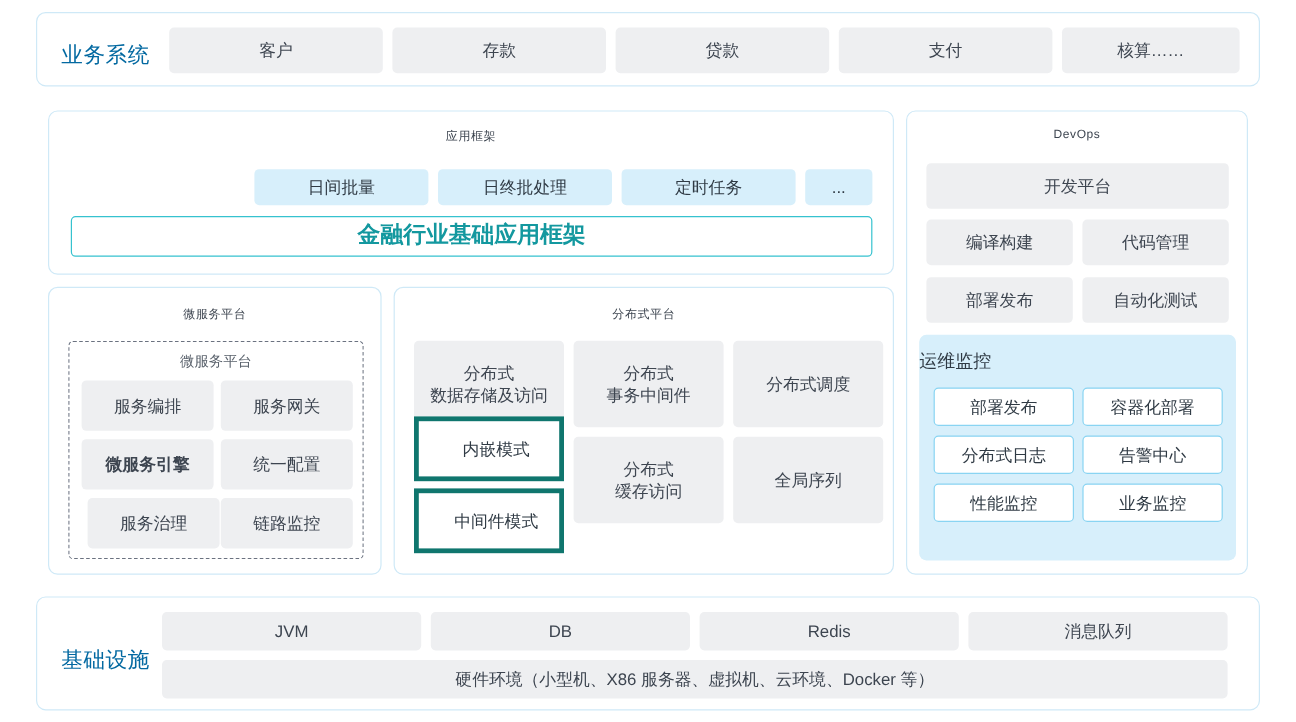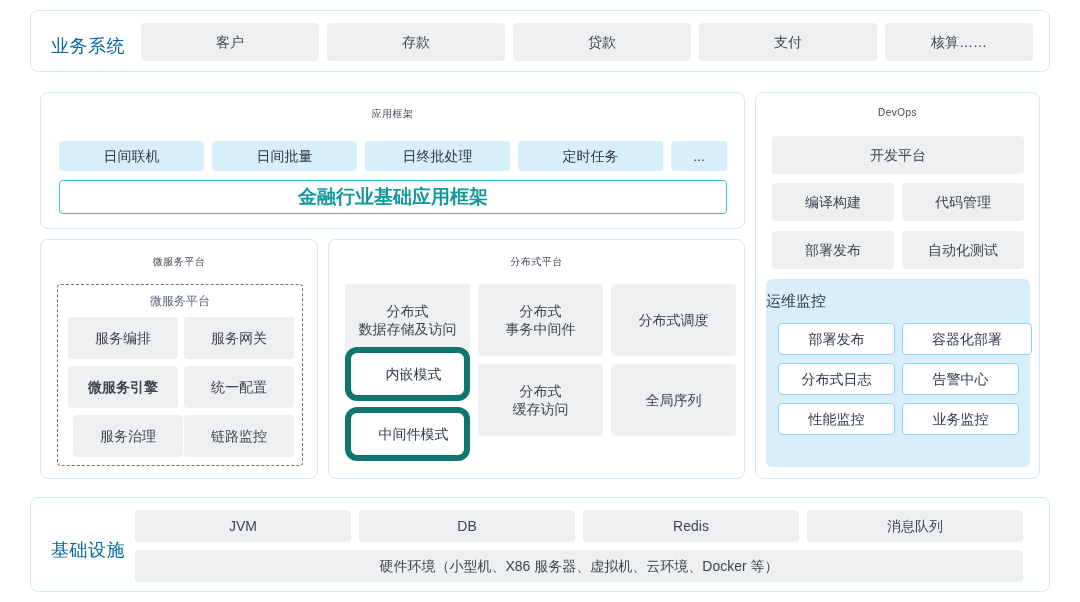--- a/index.html
+++ b/index.html
@@ -66,23 +66,23 @@
   .chip-outline-teal {
     background: #ffffff;
     border: 1px solid #36c2cf;
     color: #13989f;
     font-weight: bold;
     font-size: 19px;
     border-radius: 4px;
   }
   .chip-outline-blue {
     background: #ffffff;
-    border: 6px solid #0f766e;
-    color: #2f3a44;
-    border-radius: 12px;
+    border: 4px solid #0f766e;
+    color: #2f3a44;
+    border-radius: 0;
     padding-left: 12px;
   }
   .chip-white-outline {
     background: #ffffff;
     border: 1px solid #89d4f2;
     color: #2f3a44;
     border-radius: 4px;
   }
 
   .dashed-box {
@@ -124,21 +124,20 @@
     <div class="chip chip-grey" style="left:110px; top:12px; width:178px; height:38px;">客户</div>
     <div class="chip chip-grey" style="left:296px; top:12px; width:178px; height:38px;">存款</div>
     <div class="chip chip-grey" style="left:482px; top:12px; width:178px; height:38px;">贷款</div>
     <div class="chip chip-grey" style="left:668px; top:12px; width:178px; height:38px;">支付</div>
     <div class="chip chip-grey" style="left:854px; top:12px; width:148px; height:38px;">核算……</div>
   </div>
 
   <div class="outer-panel" style="left:40px; top:92px; width:705px; height:137px;">
     <div class="panel-title" style="position:absolute; left:0; top:14px; width:100%;">应用框架</div>
 
-    <div class="chip chip-blue" style="left:18px; top:48px; width:145px; height:30px;">日间联机</div>
     <div class="chip chip-blue" style="left:171px; top:48px; width:145px; height:30px;">日间批量</div>
     <div class="chip chip-blue" style="left:324px; top:48px; width:145px; height:30px;">日终批处理</div>
     <div class="chip chip-blue" style="left:477px; top:48px; width:145px; height:30px;">定时任务</div>
     <div class="chip chip-blue" style="left:630px; top:48px; width:56px; height:30px;">...</div>
 
     <div class="chip chip-outline-teal" style="left:18px; top:87px; width:668px; height:34px;">金融行业基础应用框架</div>
   </div>
 
   <div class="outer-panel" style="left:40px; top:239px; width:278px; height:240px;">
     <div class="panel-title" style="position:absolute; left:0; top:15px; width:100%;">微服务平台</div>
@@ -179,21 +178,21 @@
 
     <div class="chip chip-grey" style="left:16px; top:90px; width:122px; height:38px;">编译构建</div>
     <div class="chip chip-grey" style="left:146px; top:90px; width:122px; height:38px;">代码管理</div>
     <div class="chip chip-grey" style="left:16px; top:138px; width:122px; height:38px;">部署发布</div>
     <div class="chip chip-grey" style="left:146px; top:138px; width:122px; height:38px;">自动化测试</div>
 
     <div class="blue-block" style="left:10px; top:186px; width:264px; height:188px;">
       <div class="blue-block-title" style="left:0; top:13px;">运维监控</div>
 
       <div class="chip chip-white-outline" style="left:12px; top:44px; width:117px; height:32px;">部署发布</div>
-      <div class="chip chip-white-outline" style="left:136px; top:44px; width:130px; height:32px;">容器化部署</div>
+      <div class="chip chip-white-outline" style="left:136px; top:44px; width:117px; height:32px;">容器化部署</div>
       <div class="chip chip-white-outline" style="left:12px; top:84px; width:117px; height:32px;">分布式日志</div>
       <div class="chip chip-white-outline" style="left:136px; top:84px; width:117px; height:32px;">告警中心</div>
       <div class="chip chip-white-outline" style="left:12px; top:124px; width:117px; height:32px;">性能监控</div>
       <div class="chip chip-white-outline" style="left:136px; top:124px; width:117px; height:32px;">业务监控</div>
     </div>
   </div>
 
   <div class="outer-panel" style="left:30px; top:497px; width:1020px; height:95px;">
     <div class="side-label" style="left:20px; top:40px;">基础设施</div>
 

